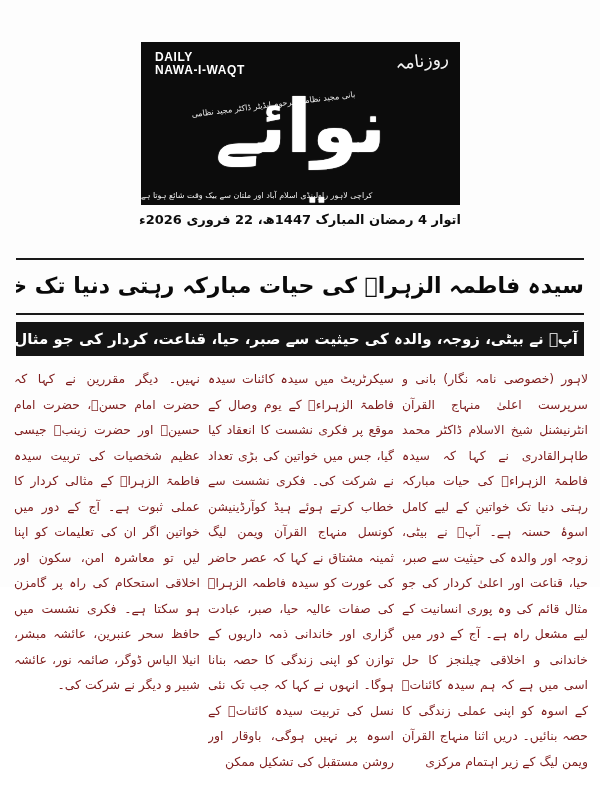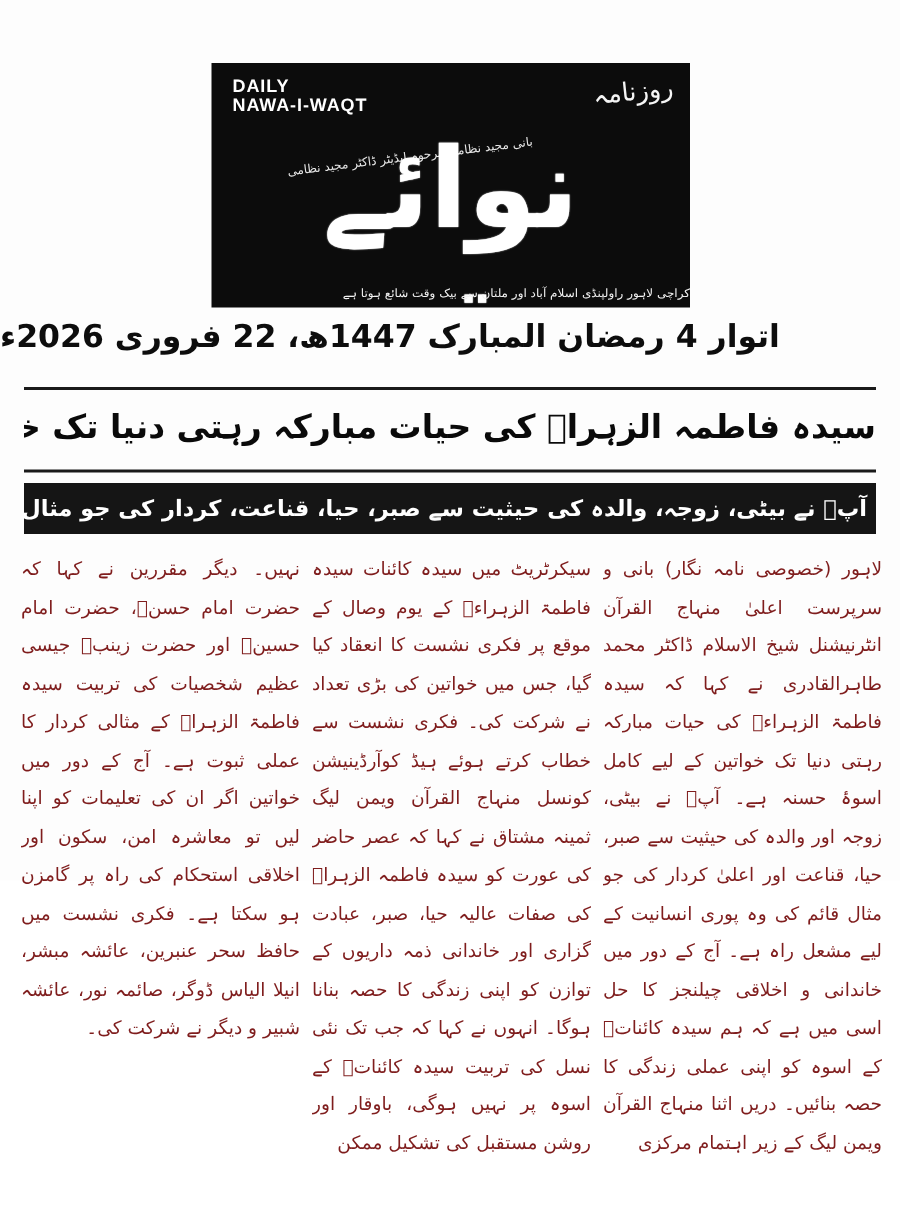--- a/index.html
+++ b/index.html
@@ -79,38 +79,38 @@
     font-weight: bold;
     direction: rtl;
     letter-spacing: -2px;
     text-shadow: 0 0 1px #fff;
   }
   .masthead-cities {
     position: absolute;
     left: 0;
     right: 0;
     bottom: 5px;
-    text-align: right;
+    text-align: left;
     color: #f2f2f2;
     font-size: 8px;
     direction: rtl;
     white-space: nowrap;
     transform: scaleY(0.95);
   }
 
   
   .dateline {
     position: absolute;
     left: 0;
     right: 0;
     top: 212px;
-    text-align: left;
-    direction: rtl;
-    font-family: "DejaVu Sans", sans-serif;
-    font-size: 21px;
+    text-align: center;
+    direction: rtl;
+    font-family: "DejaVu Sans", sans-serif;
+    font-size: 13px;
     font-weight: bold;
     color: #0d0d0d;
     letter-spacing: 0px;
   }
 
   
   .rule {
     position: absolute;
     left: 16px;
     width: 568px;

